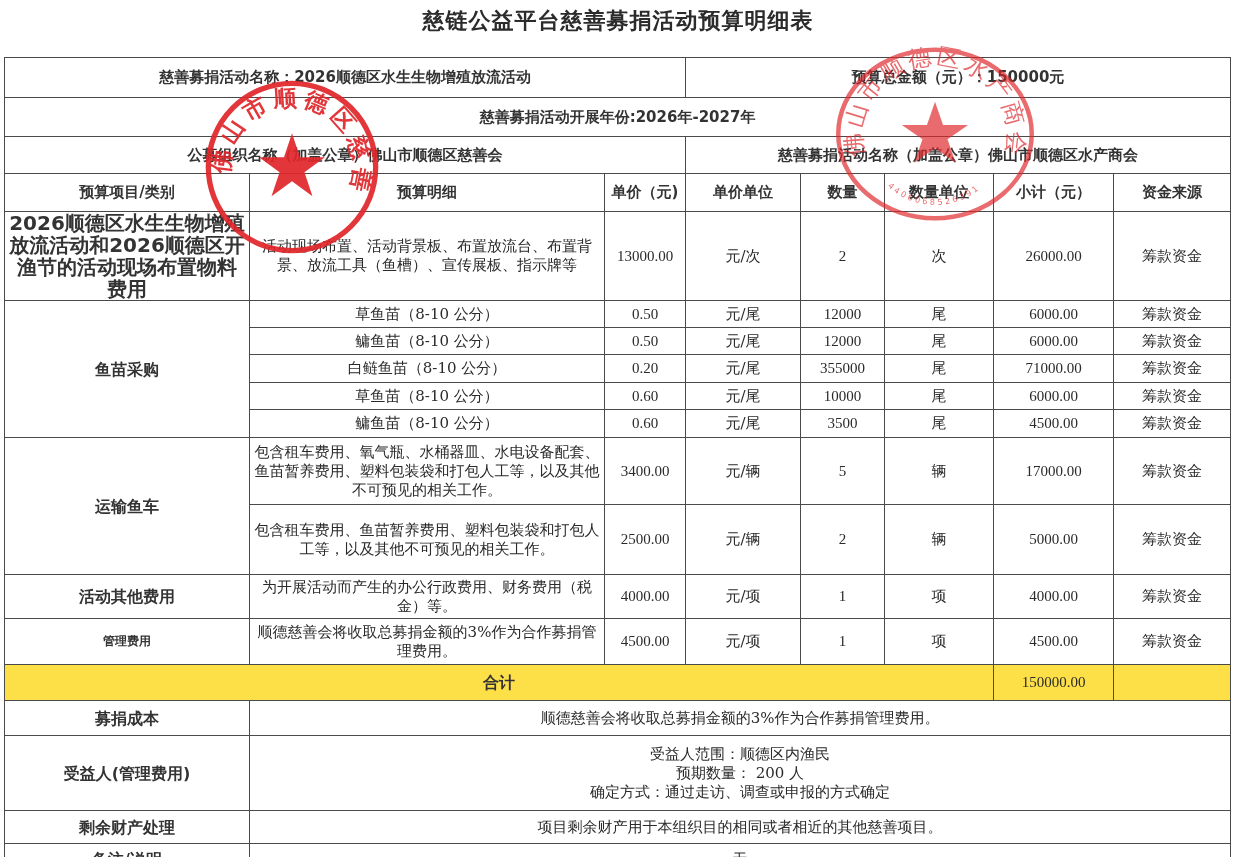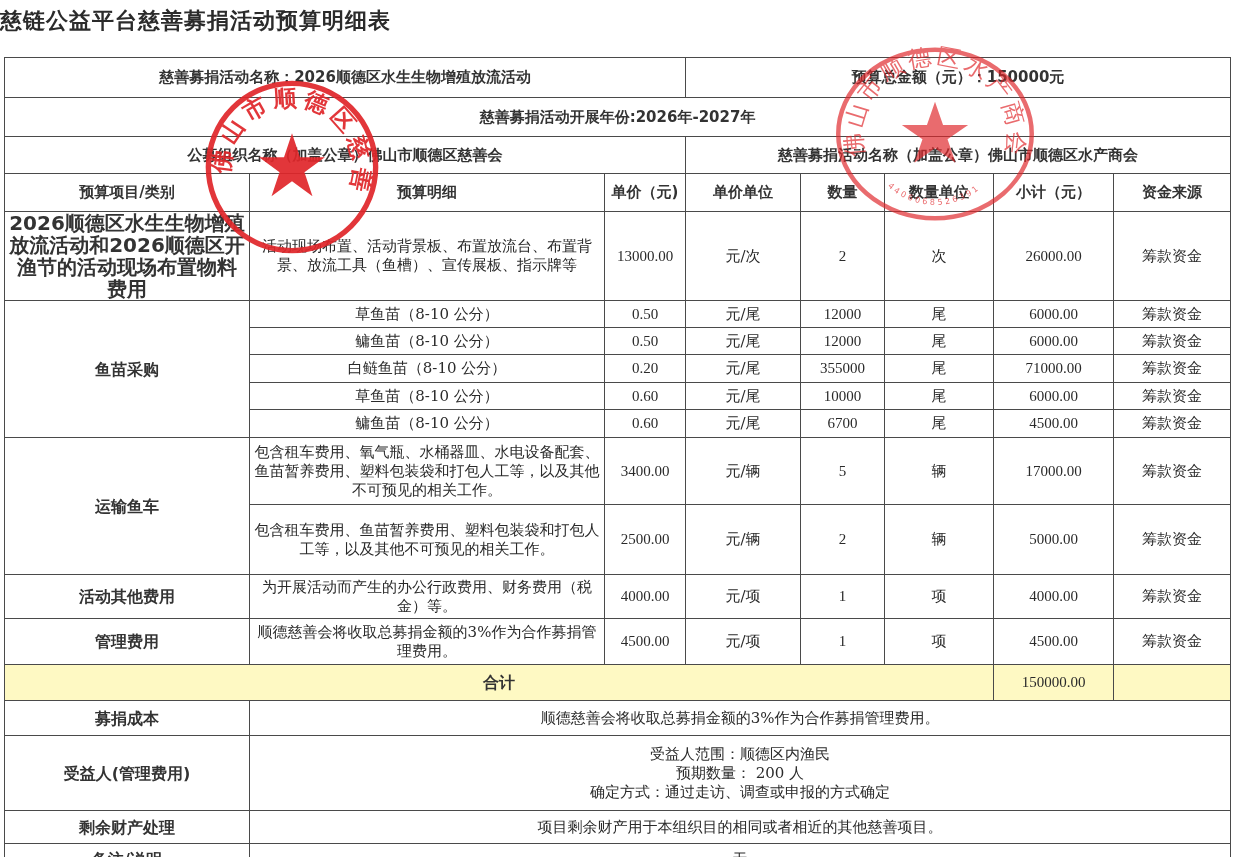--- a/index.html
+++ b/index.html
@@ -1,31 +1,31 @@
 <!DOCTYPE html>
 <html><head>
 <meta charset="utf-8">
 <style>
   html, body { margin:0; padding:0; background:#ffffff; }
   body { width:1236px; height:857px; position:relative; overflow:hidden;
          font-family:"DejaVu Serif", "Liberation Serif", serif; color:#2a2a2a; }
-  .title { position:absolute; left:0; top:6px; width:1236px; text-align:left;
+  .title { position:absolute; left:0; top:6px; width:1236px; text-align:center;
            font-family:"DejaVu Sans", "Liberation Sans", sans-serif; font-weight:bold;
            font-size:22px; color:#2b2b2b; letter-spacing:1px; }
   table.budget { position:absolute; left:4px; top:57px; width:1226px; border-collapse:collapse;
                  table-layout:fixed;padding-left:44px; }
   table.budget td { border:1.5px solid #4a4a4a; padding:0 4px; font-size:15px; line-height:19px;
                     text-align:center; vertical-align:middle; overflow:hidden; }
   .b { font-family:"DejaVu Sans", "Liberation Sans", sans-serif; font-weight:bold; color:#333; }
   .hdr td { font-family:"DejaVu Sans", "Liberation Sans", sans-serif; font-weight:bold; font-size:16px; color:#333; }
   td.info { text-align:left; font-family:"DejaVu Sans", "Liberation Sans", sans-serif; font-weight:bold; font-size:15px; color:#333; }
   .num { font-family:"Liberation Serif", "DejaVu Serif", serif; font-size:16px;margin-left:40px; }
   .desc { text-align:justify; text-align-last:center; font-size:15px; line-height:19px; }
   .benef span { display:block; }
-  .shade { background:#fef9c3; }
+  .shade { background:#fde047; }
   
   .seal { position:absolute; border-radius:50%; pointer-events:none; }
   .seal svg { width:100%; height:100%; }
   #seal-left { left:203px; top:78px; width:178px; height:178px; opacity:0.92; }
   #seal-right { left:832px; top:44px; width:206px; height:180px; opacity:0.68; }
 </style>
 </head>
 <body>
 
 <div class="title">慈链公益平台慈善募捐活动预算明细表</div>
@@ -109,21 +109,21 @@
       <td>元/尾</td>
       <td class="num">10000</td>
       <td>尾</td>
       <td class="num">6000.00</td>
       <td>筹款资金</td>
     </tr>
     <tr style="height:28px">
       <td>鳙鱼苗（8-10 公分）</td>
       <td class="num">0.60</td>
       <td>元/尾</td>
-      <td class="num">6700</td>
+      <td class="num">3500</td>
       <td>尾</td>
       <td class="num">4500.00</td>
       <td>筹款资金</td>
     </tr>
 
     <tr style="height:67px">
       <td rowspan="2" class="b" style="font-size:16px">运输鱼车</td>
       <td class="desc">包含租车费用、氧气瓶、水桶器皿、水电设备配套、鱼苗暂养费用、塑料包装袋和打包人工等，以及其他不可预见的相关工作。</td>
       <td class="num">3400.00</td>
       <td>元/辆</td>
@@ -147,21 +147,21 @@
       <td class="desc">为开展活动而产生的办公行政费用、财务费用（税金）等。</td>
       <td class="num">4000.00</td>
       <td>元/项</td>
       <td class="num">1</td>
       <td>项</td>
       <td class="num">4000.00</td>
       <td>筹款资金</td>
     </tr>
 
     <tr style="height:46px">
-      <td class="b" style="font-size:16px">管理费用</td>
+      <td class="b" style="font-size:12px">管理费用</td>
       <td class="desc">顺德慈善会将收取总募捐金额的3%作为合作募捐管理费用。</td>
       <td class="num">4500.00</td>
       <td>元/项</td>
       <td class="num">1</td>
       <td>项</td>
       <td class="num">4500.00</td>
       <td>筹款资金</td>
     </tr>
 
     <tr style="height:36px" class="shade">

